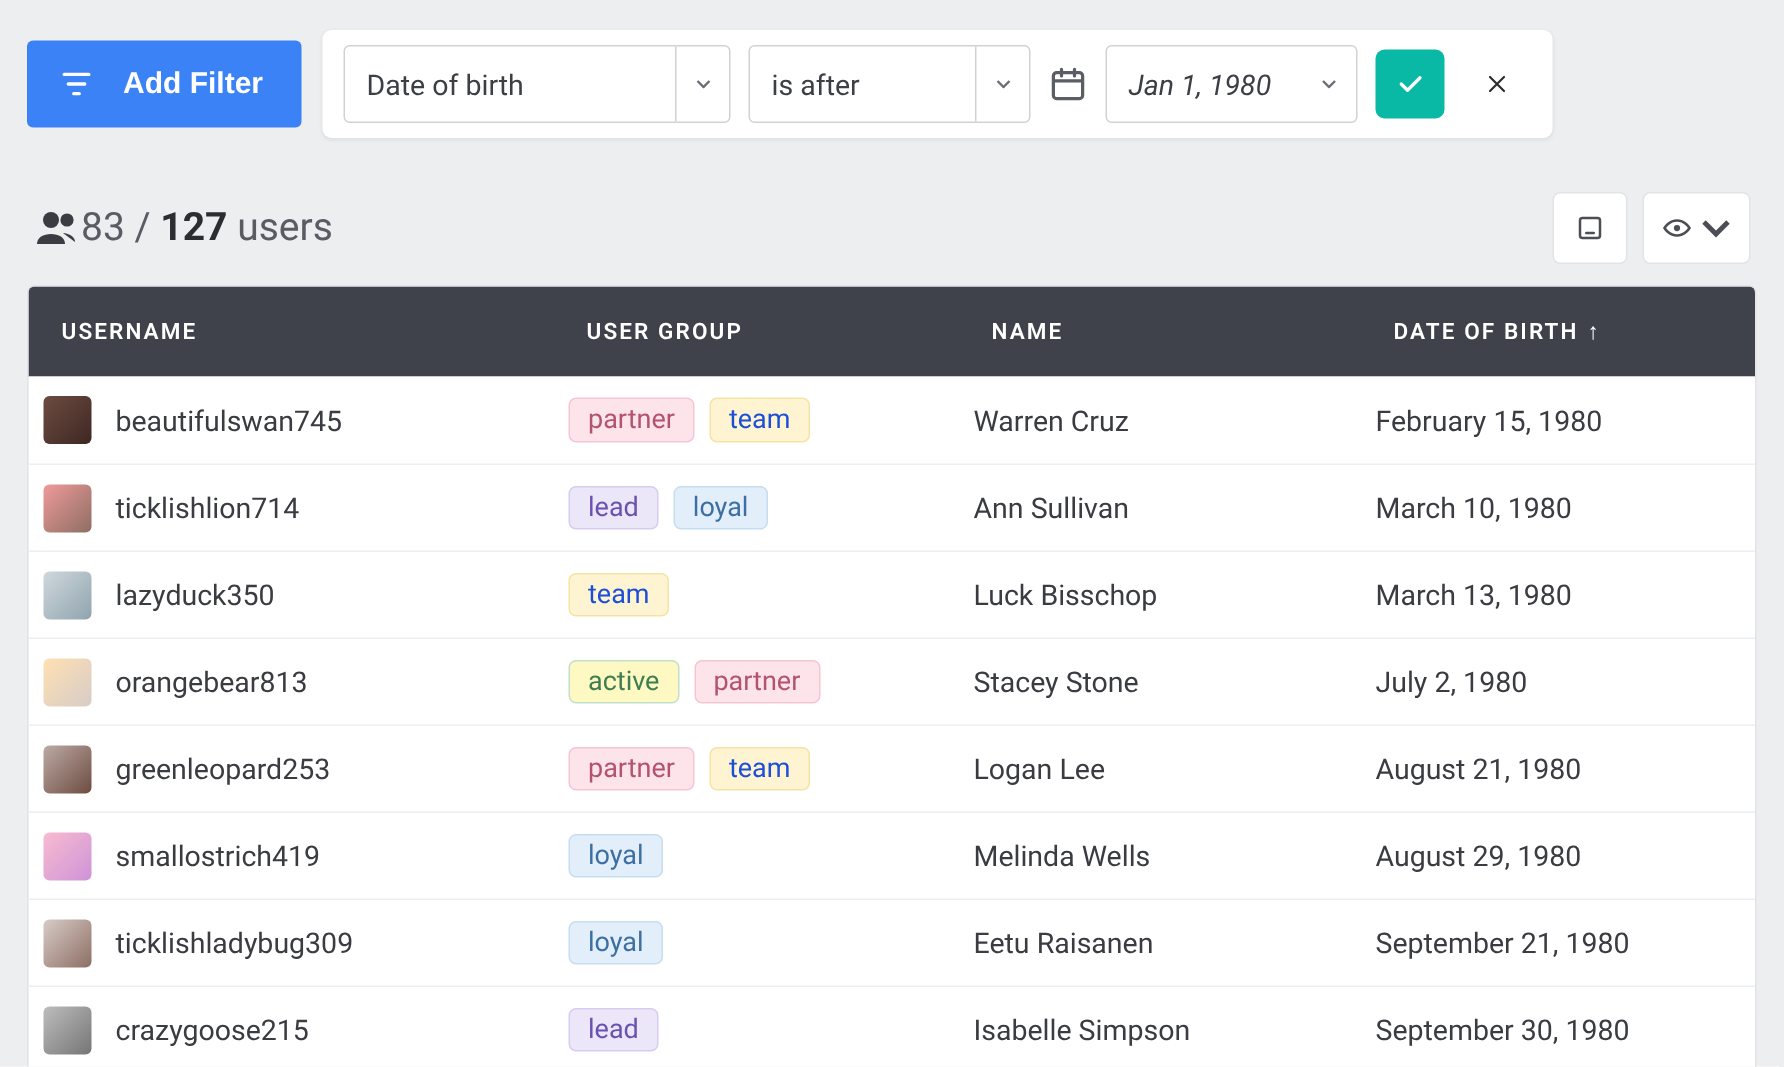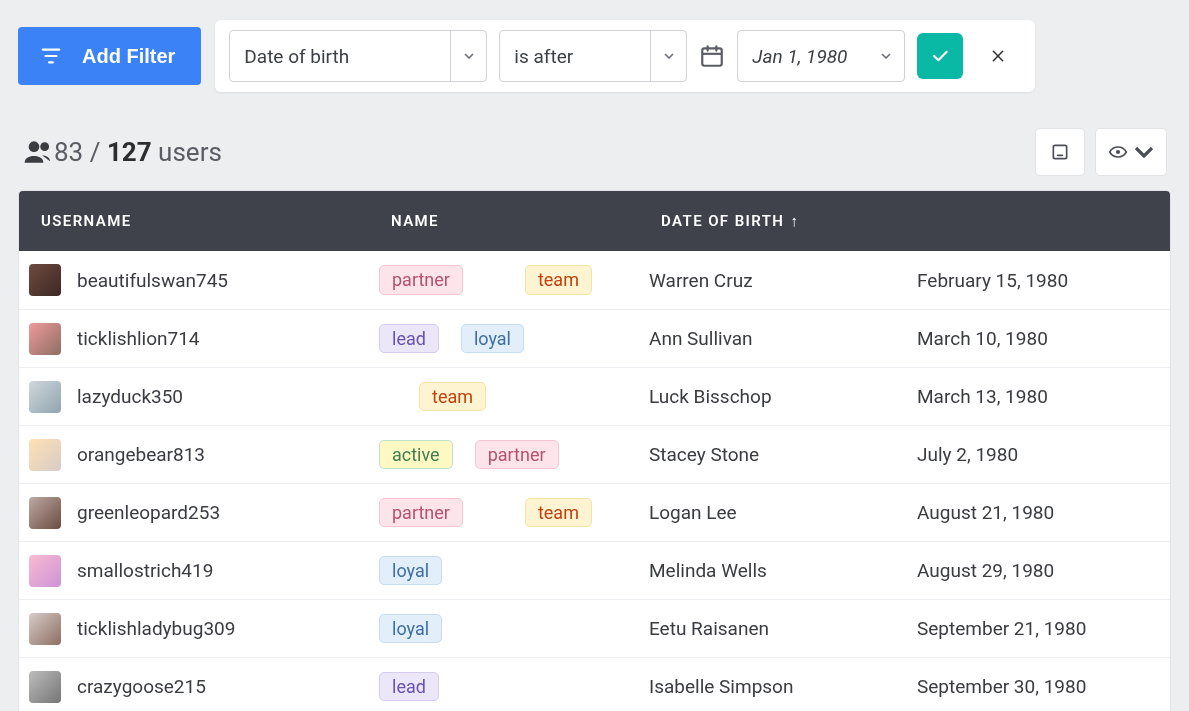--- a/index.html
+++ b/index.html
@@ -114,27 +114,27 @@
   .tr:first-child { border-top: none; }
   .td {
     display: flex; align-items: center;
     padding: 0 10px; font-size: 19px; color: #3a3c41;
   }
   .td.user { gap: 16px; }
   .avatar {
     width: 32px; height: 32px; border-radius: 4px; flex-shrink: 0;
     background: linear-gradient(135deg, var(--a1), var(--a2));
   }
-  .tags { display: flex; gap: 22px; }
+  .tags { display: flex; gap: 10px; }
   .tag {
     font-size: 18px; padding: 3px 12px; border-radius: 5px;
     border: 1px solid transparent; line-height: 1.2;
   }
   .tag-partner { background:#fde3ea; border-color:#f6c5d3; color:#b3536f; }
-  .tag-team    { background:#fef4d2; border-color:#f4e3a5; color:#c2410c;margin-left:40px; }
+  .tag-team    { background:#fef4d2; border-color:#f4e3a5; color:#1d4ed8; }
   .tag-lead    { background:#ece6f9; border-color:#d7ccf0; color:#6a52b0; }
   .tag-loyal   { background:#e2effa; border-color:#c6ddf0; color:#3d6fa2; }
   .tag-active  { background:#fef9c3; border-color:#bfe1c9; color:#3f7d52; }
 </style>
 </head>
 <body>
 
 <div class="page">
 
   <div class="topbar">
@@ -226,20 +226,23 @@
       </button>
     </div>
   </div>
 
   <div class="table-wrap">
     <div class="thead">
       <div class="th">
           <span>USERNAME</span>
         </div>
       <div class="th">
+          <span>USER GROUP</span>
+        </div>
+      <div class="th">
           <span>NAME</span>
         </div>
       <div class="th">
         <span>DATE OF BIRTH</span>
         <span class="arrow">↑</span>
       </div>
     </div>
     <div class="tbody" id="tbody">
         <div class="tr">
           <div class="td user">

